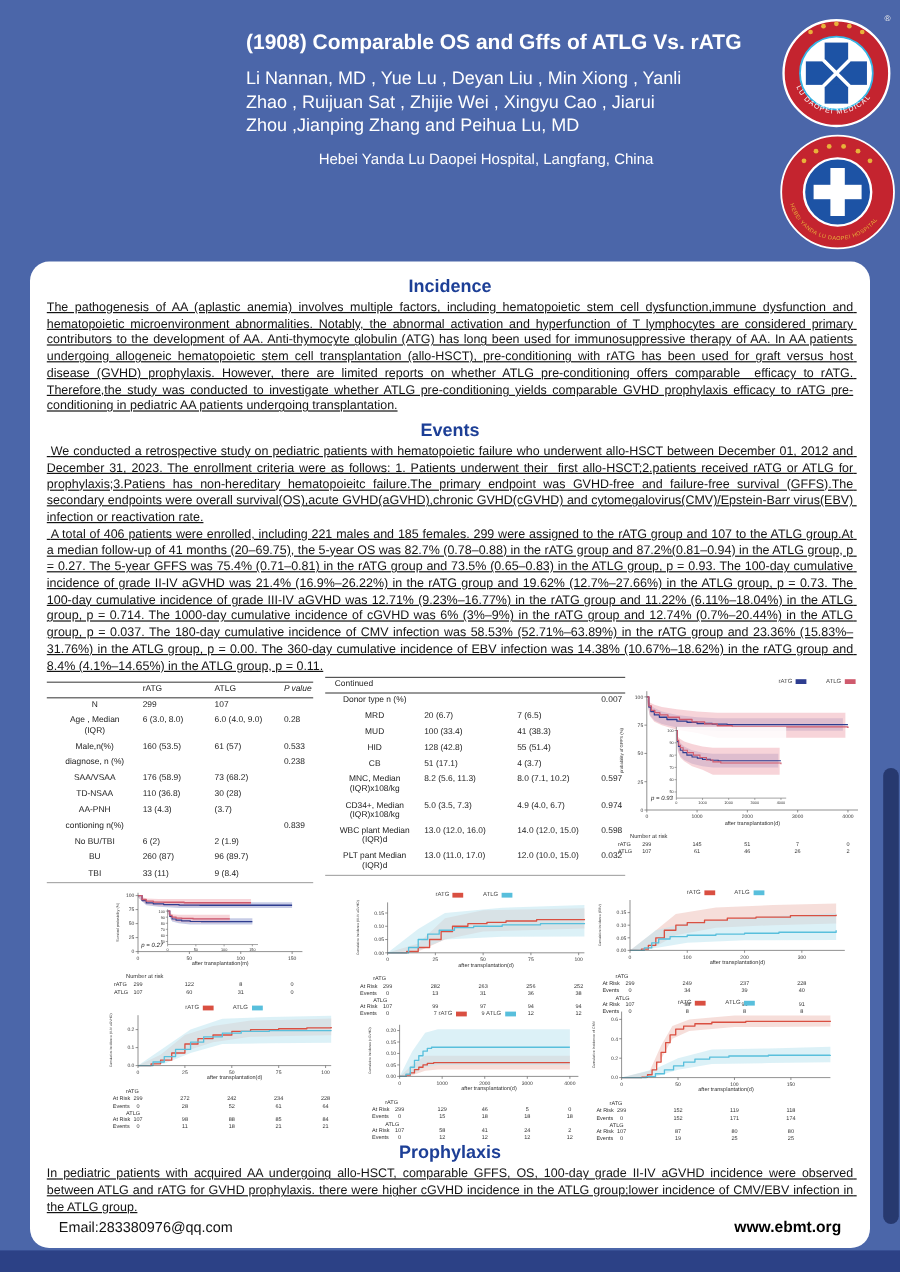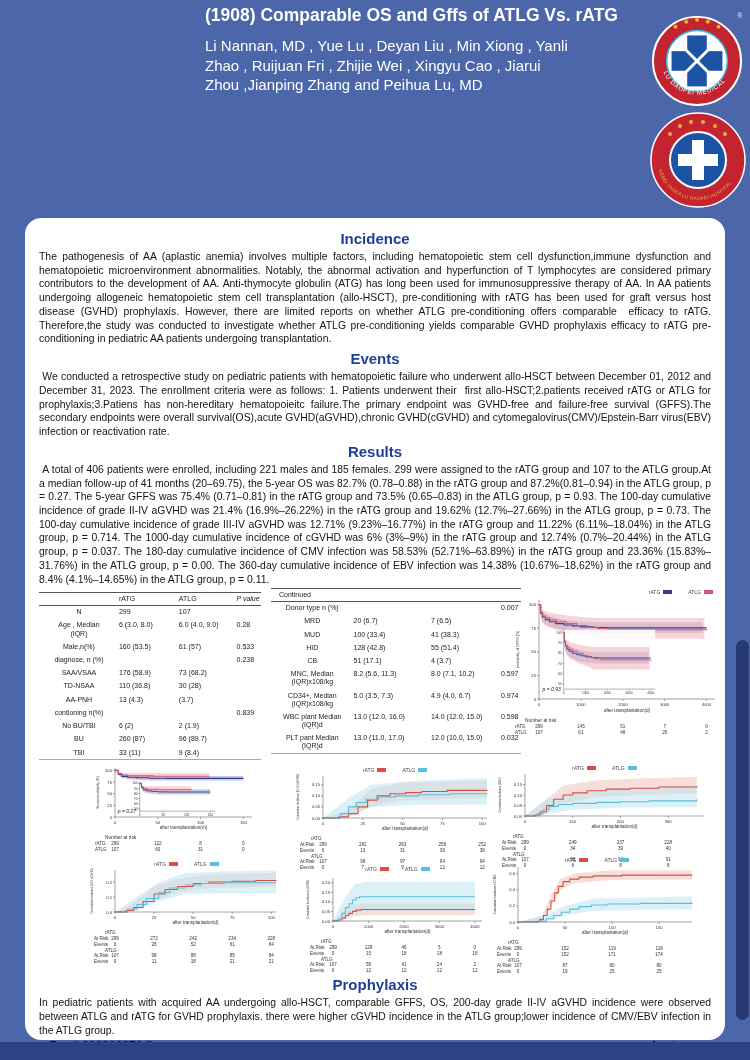--- a/index.html
+++ b/index.html
@@ -3,34 +3,34 @@
 <meta charset="utf-8">
 <style>
   html,body{margin:0;padding:0;}
   .page{position:relative;width:750px;height:1060px;background:#4b66a9;overflow:hidden;
         font-family:"Liberation Sans",sans-serif;}
   svg{font-family:"Liberation Sans",sans-serif;}
 
   
   .hdr{position:relative;height:218px;color:#fff;}
   .ebmt-logo{position:absolute;left:22px;top:22px;}
-  .hdr-text{position:absolute;left:205px;top:4px;width:448px;}
+  .hdr-text{position:absolute;left:205px;top:24px;width:448px;}
   .hdr-title{font-size:17.5px;font-weight:bold;line-height:1.3;}
   .hdr-title .tl:nth-child(2){word-spacing:5px;}
   .hdr-authors{margin-top:9px;font-size:15px;line-height:1.32;white-space:pre-line;}
   .hdr-affil{margin-top:11px;font-size:12.5px;width:400px;text-align:center;}
   .logo1{position:absolute;right:6px;top:8px;}
   .logo2{position:absolute;right:2px;top:110px;}
 
   
   .card{position:relative;margin:0 auto;width:700px;height:822px;background:#fff;
         border-radius:16px;box-sizing:border-box;padding:8px 12px 10px;
         display:flex;flex-direction:column;color:#141414;}
   .sec-head{font-size:15px;font-weight:bold;color:#1d3f96;text-align:center;margin:4px 0 3px;}
-  .sec-body{font-size:10.4px;line-height:1.32;text-align:justify;margin:0 2px;white-space:pre-wrap;}
+  .sec-body{font-size:10.4px;line-height:1.32;text-align:justify;margin:0 2px;white-space:pre-wrap;text-decoration:underline;}
 
   
   .figures{position:relative;height:384px;flex:none;margin-top:2px;}
   .fig{position:absolute;}
   .t1{left:2px;top:4px;width:222px;}
   .t2{left:234px;top:0;width:250px;}
   .fc1{left:478px;top:0;width:212px;}
   .fc2{left:58px;top:176px;width:165px;}
   .fc4{left:258px;top:178px;width:200px;}
   .fc6{left:460px;top:176px;width:215px;}
@@ -74,22 +74,23 @@
 
 <div class="page">
 
   <div class="hdr">
 
     <div class="hdr-text">
       <div class="hdr-title">
         <div class="tl">(1908) Comparable OS and Gffs of ATLG Vs. rATG</div>
       </div>
       <div class="hdr-authors">Li Nannan, MD , Yue Lu , Deyan Liu , Min Xiong , Yanli
-Zhao , Ruijuan Fri , Zhijie Wei , Xingyu Cao , Jiarui
+Zhao , Ruijuan Sat , Zhijie Wei , Xingyu Cao , Jiarui
 Zhou ,Jianping Zhang and Peihua Lu, MD</div>
+      <div class="hdr-affil">Hebei Yanda Lu Daopei Hospital, Langfang, China</div>
     </div>
 
     <div class="logo1">
       <svg width="94" height="100" viewBox="0 0 96 102">
         <text x="89" y="10" font-size="7" fill="#eeeeee">®</text>
         <circle cx="48" cy="54" r="45" fill="#c4242f" stroke="#ffffff" stroke-width="2"></circle>
         <circle cx="48" cy="54" r="31" fill="#ffffff"></circle>
         <circle cx="48" cy="54" r="31" fill="none" stroke="#35b4e4" stroke-width="1.5"></circle>
         <rect x="38" y="28" width="20" height="52" fill="#1d53a5"></rect>
         <rect x="22" y="44" width="52" height="20" fill="#1d53a5"></rect>
@@ -135,21 +136,20 @@
   </div>
 
   <div class="card">
 
     <div class="sec-head">Incidence</div>
     <div class="sec-body">The pathogenesis of AA (aplastic anemia) involves multiple factors, including hematopoietic stem cell dysfunction,immune dysfunction and hematopoietic microenvironment abnormalities. Notably, the abnormal activation and hyperfunction of T lymphocytes are considered primary contributors to the development of AA. Anti-thymocyte globulin (ATG) has long been used for immunosuppressive therapy of AA. In AA patients undergoing allogeneic hematopoietic stem cell transplantation (allo-HSCT), pre-conditioning with rATG has been used for graft versus host disease (GVHD) prophylaxis. However, there are limited reports on whether ATLG pre-conditioning offers comparable  efficacy to rATG. Therefore,the study was conducted to investigate whether ATLG pre-conditioning yields comparable GVHD prophylaxis efficacy to rATG pre-conditioning in pediatric AA patients undergoing transplantation.</div>
 
     <div class="sec-head">Events</div>
     <div class="sec-body"> We conducted a retrospective study on pediatric patients with hematopoietic failure who underwent allo-HSCT between December 01, 2012 and December 31, 2023. The enrollment criteria were as follows: 1. Patients underwent their  first allo-HSCT;2.patients received rATG or ATLG for prophylaxis;3.Patiens has non-hereditary hematopoieitc failure.The primary endpoint was GVHD-free and failure-free survival (GFFS).The secondary endpoints were overall survival(OS),acute GVHD(aGVHD),chronic GVHD(cGVHD) and cytomegalovirus(CMV)/Epstein-Barr virus(EBV) infection or reactivation rate.</div>
 
-    <div class="sec-head">Results</div>
     <div class="sec-body"> A total of 406 patients were enrolled, including 221 males and 185 females. 299 were assigned to the rATG group and 107 to the ATLG group.At a median follow-up of 41 months (20–69.75), the 5-year OS was 82.7% (0.78–0.88) in the rATG group and 87.2%(0.81–0.94) in the ATLG group, p = 0.27. The 5-year GFFS was 75.4% (0.71–0.81) in the rATG group and 73.5% (0.65–0.83) in the ATLG group, p = 0.93. The 100-day cumulative incidence of grade II-IV aGVHD was 21.4% (16.9%–26.22%) in the rATG group and 19.62% (12.7%–27.66%) in the ATLG group, p = 0.73. The 100-day cumulative incidence of grade III-IV aGVHD was 12.71% (9.23%–16.77%) in the rATG group and 11.22% (6.11%–18.04%) in the ATLG group, p = 0.714. The 1000-day cumulative incidence of cGVHD was 6% (3%–9%) in the rATG group and 12.74% (0.7%–20.44%) in the ATLG group, p = 0.037. The 180-day cumulative incidence of CMV infection was 58.53% (52.71%–63.89%) in the rATG group and 23.36% (15.83%–31.76%) in the ATLG group, p = 0.00. The 360-day cumulative incidence of EBV infection was 14.38% (10.67%–18.62%) in the rATG group and 8.4% (4.1%–14.65%) in the ATLG group, p = 0.11.</div>
 
     <div class="figures">
       <div class="fig ptable t1">
           <div class="t-row t-head">
             <span class="t-c c0"></span>
             <span class="t-c c1">rATG</span>
             <span class="t-c c2">ATLG</span>
             <span class="t-c c3">P value</span>
           </div>
@@ -785,21 +785,21 @@
               <span class="risk-cap">Events</span>
               <span class="risk-v" style="left:26.0px">0</span>
               <span class="risk-v" style="left:73.0px">19</span>
               <span class="risk-v" style="left:120.1px">25</span>
               <span class="risk-v" style="left:167.1px">25</span>
             </div>
           </div></div>
     </div>
 
     <div class="sec-head">Prophylaxis</div>
-    <div class="sec-body">In pediatric patients with acquired AA undergoing allo-HSCT, comparable GFFS, OS, 200-day grade II-IV aGVHD incidence were observed between ATLG and rATG for GVHD prophylaxis. there were higher cGVHD incidence in the ATLG group;lower incidence of CMV/EBV infection in the ATLG group.</div>
+    <div class="sec-body">In pediatric patients with acquired AA undergoing allo-HSCT, comparable GFFS, OS, 100-day grade II-IV aGVHD incidence were observed between ATLG and rATG for GVHD prophylaxis. there were higher cGVHD incidence in the ATLG group;lower incidence of CMV/EBV infection in the ATLG group.</div>
 
     <div class="card-footer">
       <span class="f-email">Email:283380976@qq.com</span>
       <span class="f-web">www.ebmt.org</span>
     </div>
   </div>
 
   <div class="edge-bar"></div>
   <div class="bottom-strip"></div>
 </div>

